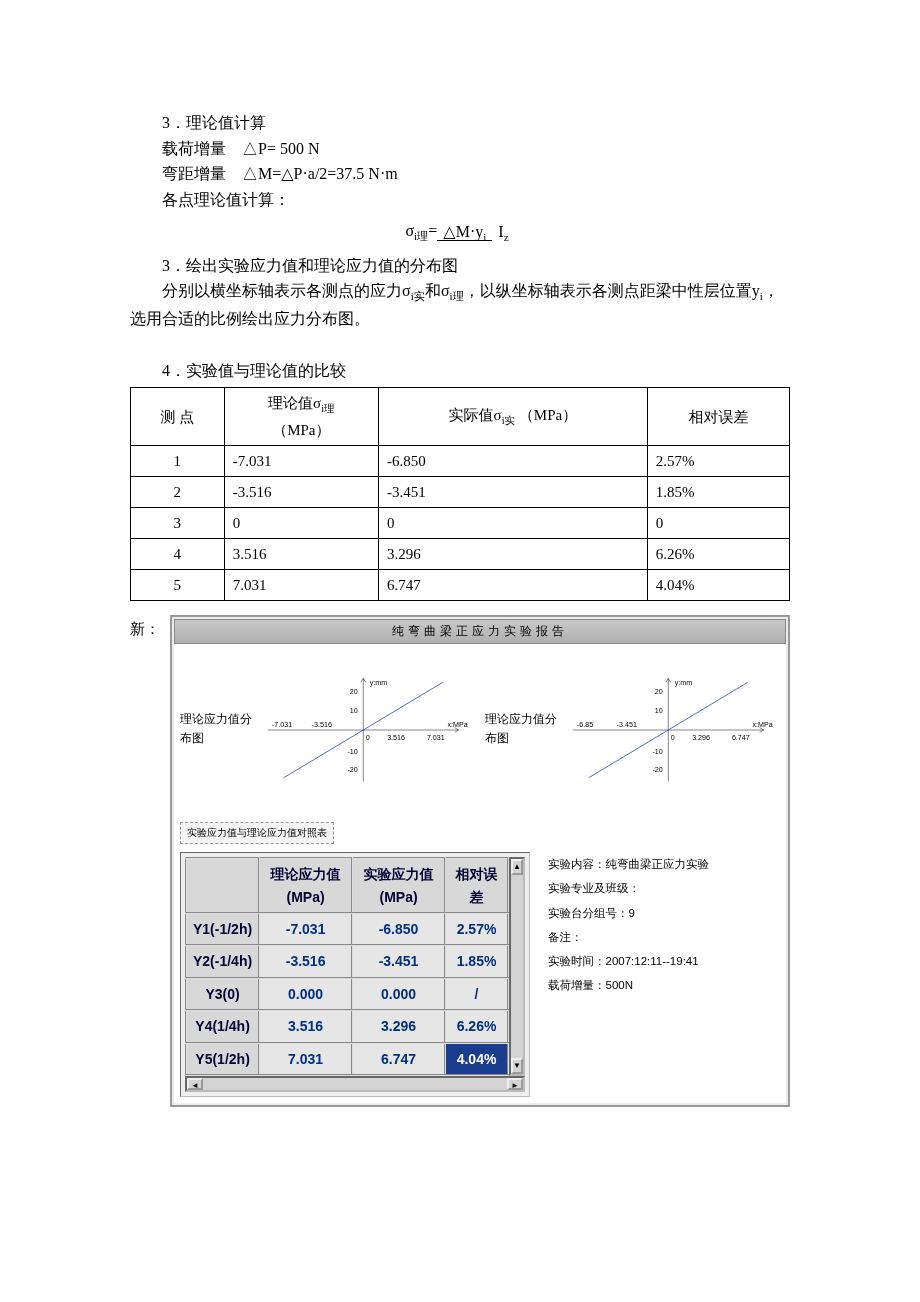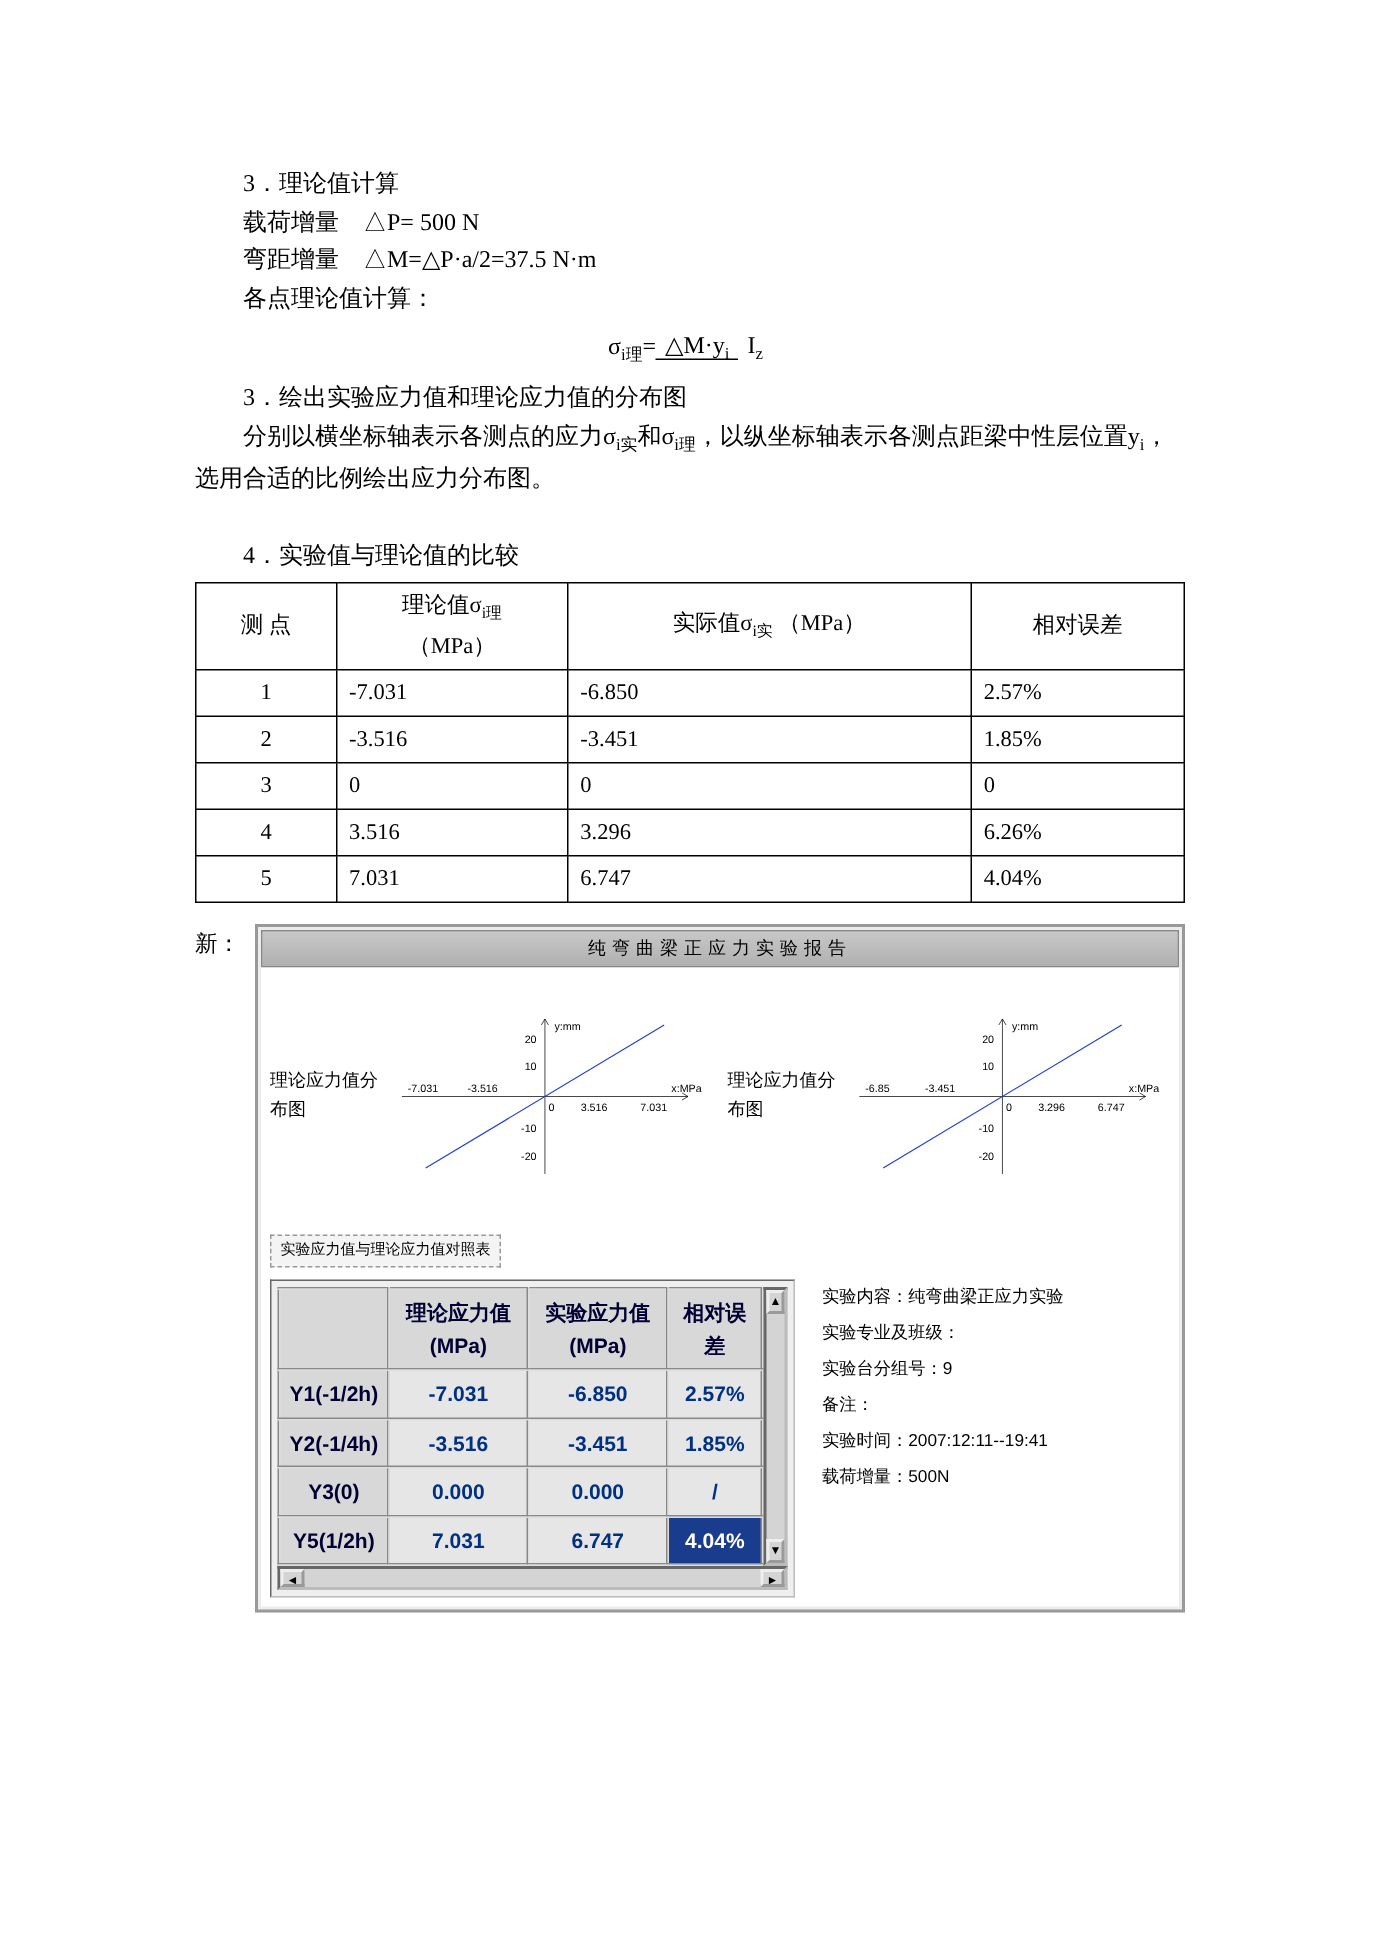--- a/index.html
+++ b/index.html
@@ -191,20 +191,26 @@
                       <td class="val">-3.451</td>
                       <td class="val">1.85%</td>
                     </tr>
               <tr>
                       <th>Y3(0)</th>
                       <td class="val">0.000</td>
                       <td class="val">0.000</td>
                       <td class="val">/</td>
                     </tr>
               <tr>
+                      <th>Y4(1/4h)</th>
+                      <td class="val">3.516</td>
+                      <td class="val">3.296</td>
+                      <td class="val">6.26%</td>
+                    </tr>
+              <tr>
                       <th>Y5(1/2h)</th>
                       <td class="val">7.031</td>
                       <td class="val">6.747</td>
                       <td class="val sel">4.04%</td>
                     </tr>
             </tbody>
                 </table>
             <div class="scrollbar-v">
               <div class="btn">▲</div>
               <div class="btn">▼</div>

